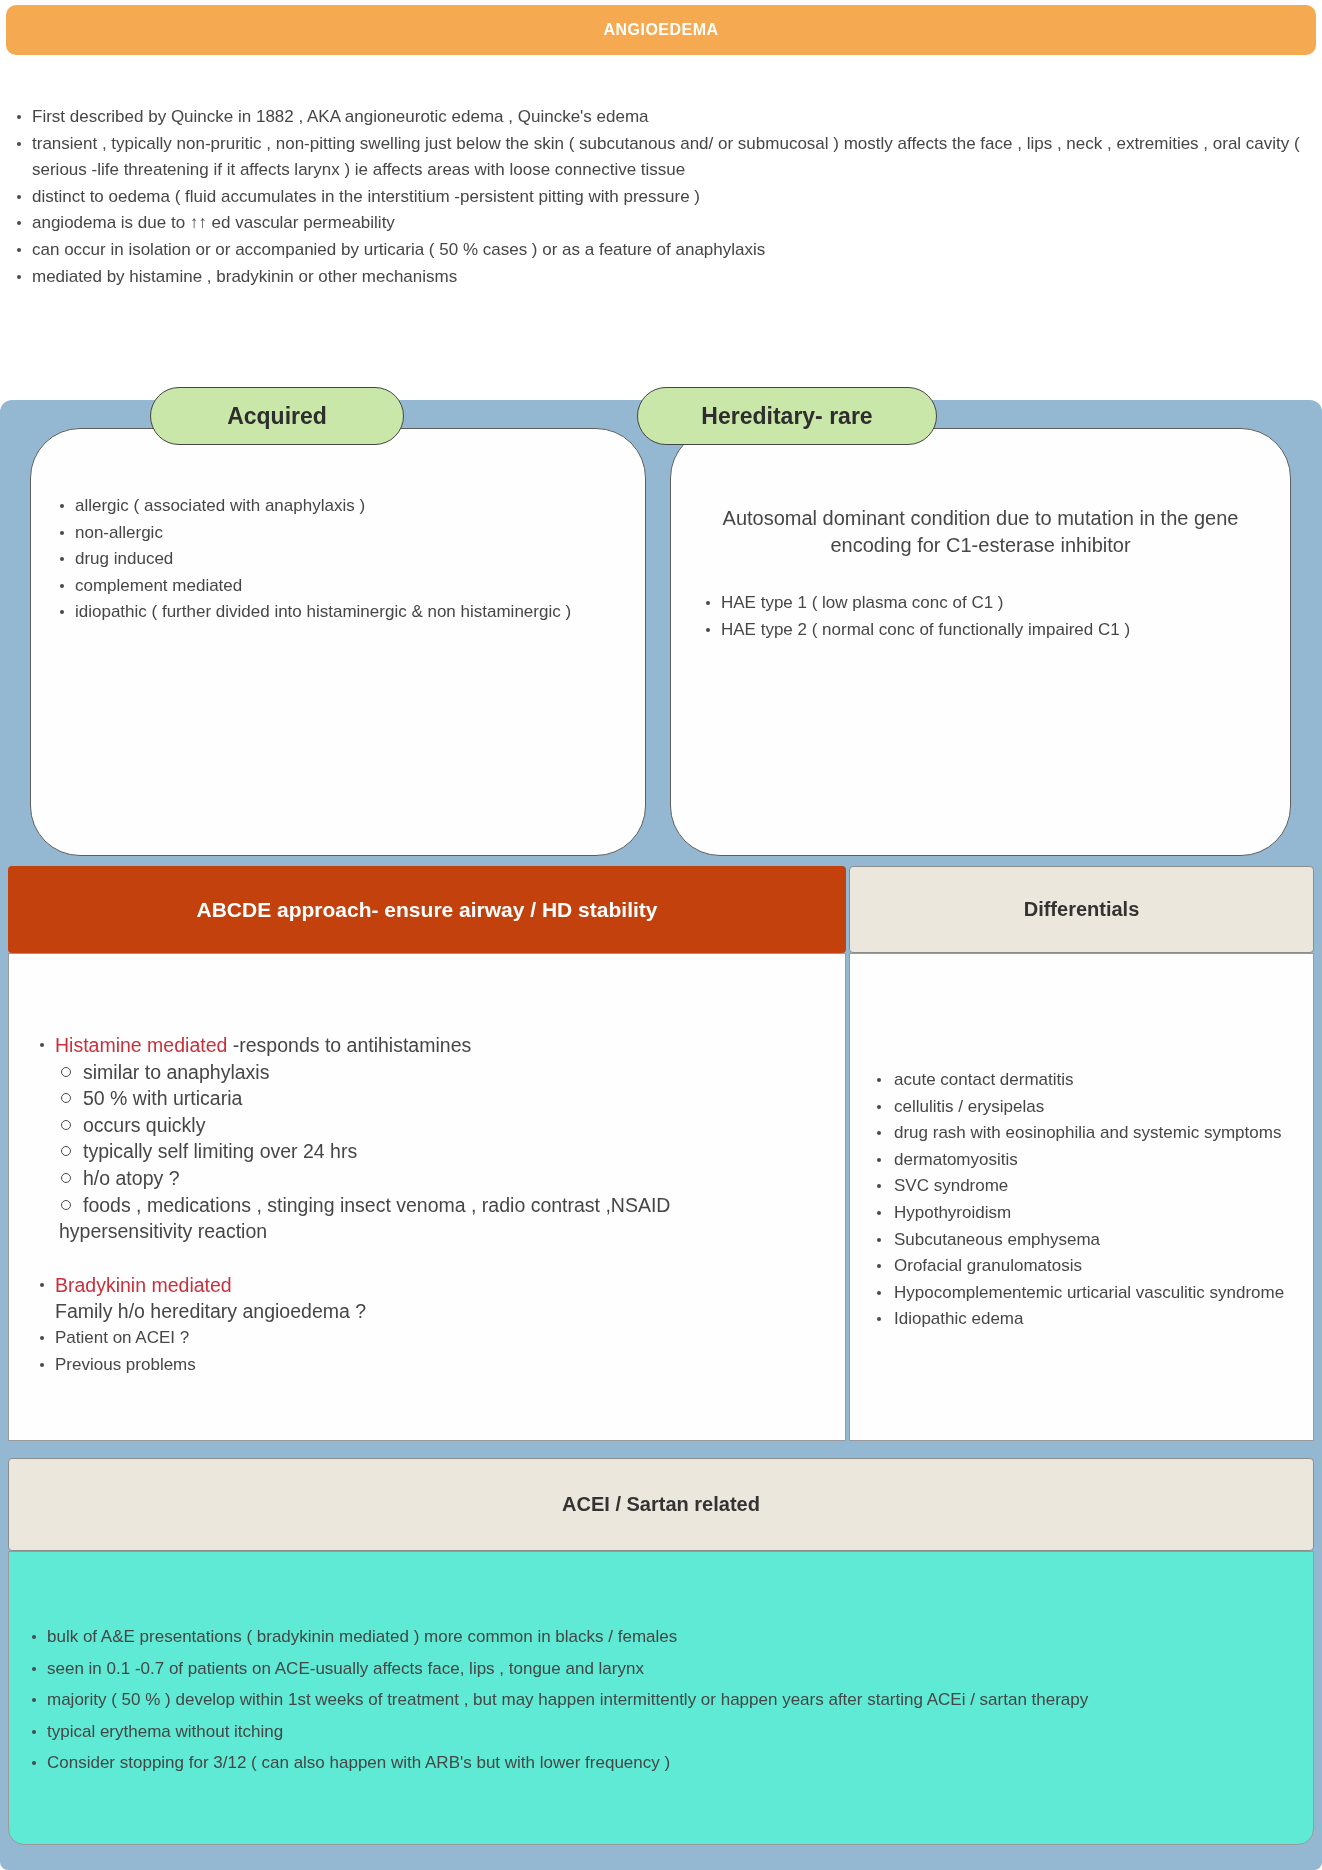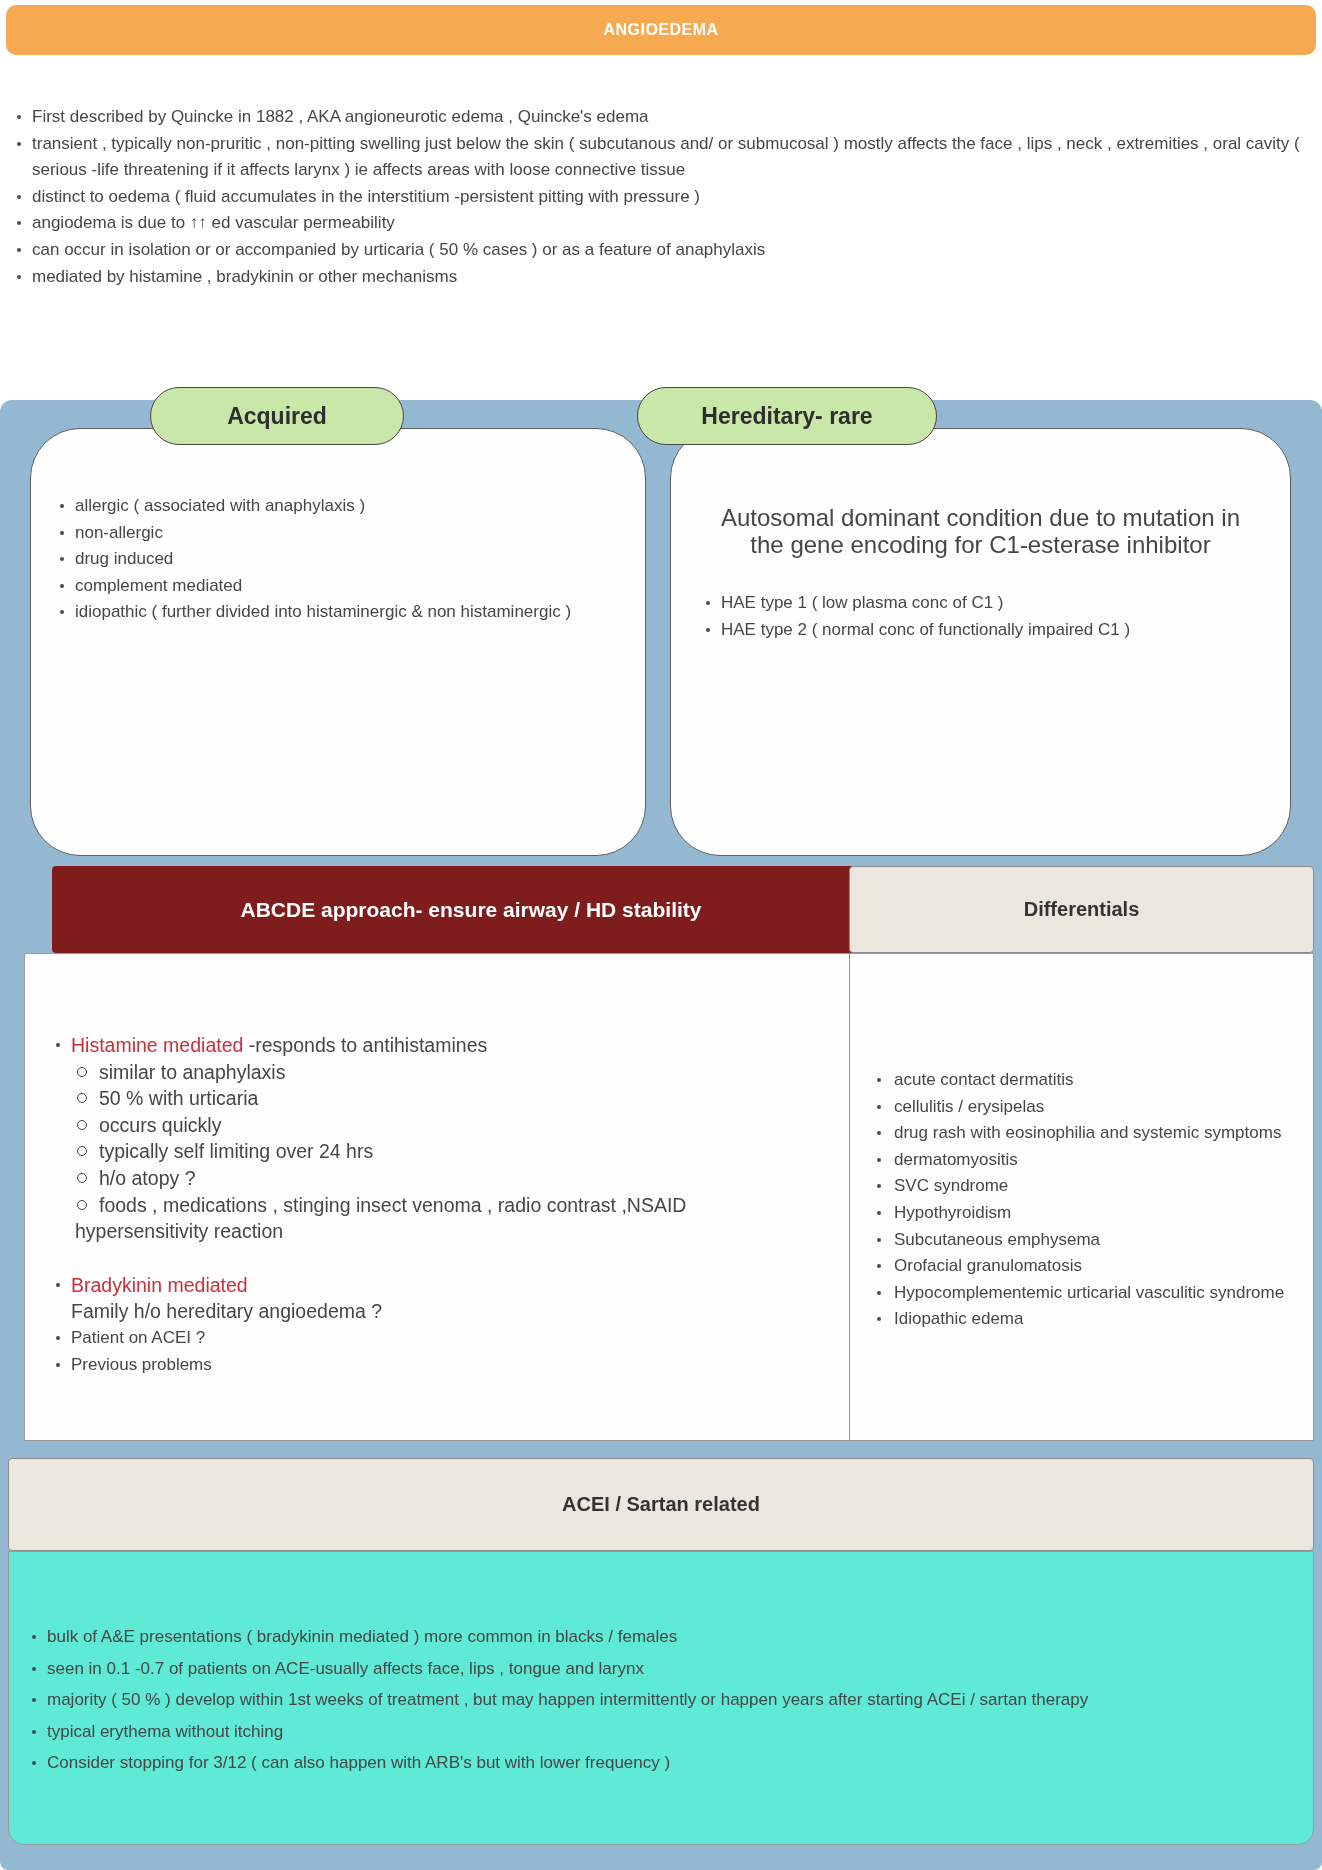--- a/index.html
+++ b/index.html
@@ -37,39 +37,39 @@
   .pill-acquired{left:150px;top:-13px;width:252px;}
   .pill-hereditary{left:637px;top:-13px;width:298px;}
   .box{
     position:absolute;top:28px;height:428px;z-index:1;
     background:#FEFEFE;border:1.3px solid #5d5d5d;border-radius:50px;
     box-sizing:border-box;
   }
   .box-acquired{left:30px;width:616px;}
   .box-hereditary{left:670px;width:621px;}
   .box-acquired ul.blist{padding:64px 14px 0 24px;}
-  .hered-desc{margin:0;padding:76px 30px 0 30px;text-align:center;font-size:24px;line-height:26.6px;}
+  .hered-desc{margin:0;padding:76px 30px 0 30px;text-align:center;font-size:20px;line-height:26.6px;}
   .box-hereditary ul.blist{margin-top:32px;padding-left:30px;padding-right:12px;}
   
   .hdr{
     position:absolute;box-sizing:border-box;border-radius:4px;z-index:2;
     display:flex;align-items:center;justify-content:center;
   }
-  .hdr-abcde{left:8px;top:466px;width:838px;height:87px;background:#7f1d1d;margin-left:44px;}
+  .hdr-abcde{left:8px;top:466px;width:838px;height:87px;background:#c2410c;}
   .hdr-abcde span{color:#ffffff;font-weight:bold;font-size:21px;}
   .hdr-beige{background:#ECE7DD;border:1.5px solid #8c8c8c;}
   .hdr-beige span{color:#333333;font-weight:bold;font-size:20px;}
   .hdr-diff{left:849px;top:466px;width:465px;height:87px;}
   .hdr-acei{left:8px;top:1058px;width:1306px;height:93px;}
   
   .col{
     position:absolute;top:553px;height:488px;box-sizing:border-box;
     background:#FEFEFE;border:1.5px solid #9a9a9a;z-index:1;
   }
-  .col-abcde{left:24px;width:838px;padding:78px 20px 8px 26px;}
+  .col-abcde{left:8px;width:838px;padding:78px 20px 8px 26px;}
   .col-diff{left:849px;width:465px;padding:113px 14px 0 22px;}
   .col-diff ul.blist>li{padding-left:22px;}
   .line{position:relative;padding-left:20px;font-size:19.5px;line-height:26.6px;}
   .line::before{content:"";position:absolute;left:5px;top:11px;width:4px;height:4px;background:#4a4a4a;border-radius:50%;}
   .red{color:#C9303C;}
   ul.sublist{list-style:none;margin:0;padding:0 0 0 24px;}
   ul.sublist>li{position:relative;padding-left:24px;font-size:19.5px;line-height:26.6px;}
   ul.sublist>li::before{
     content:"";position:absolute;left:2px;top:8px;width:8px;height:8px;
     border:1.6px solid #4a4a4a;border-radius:50%;background:transparent;

